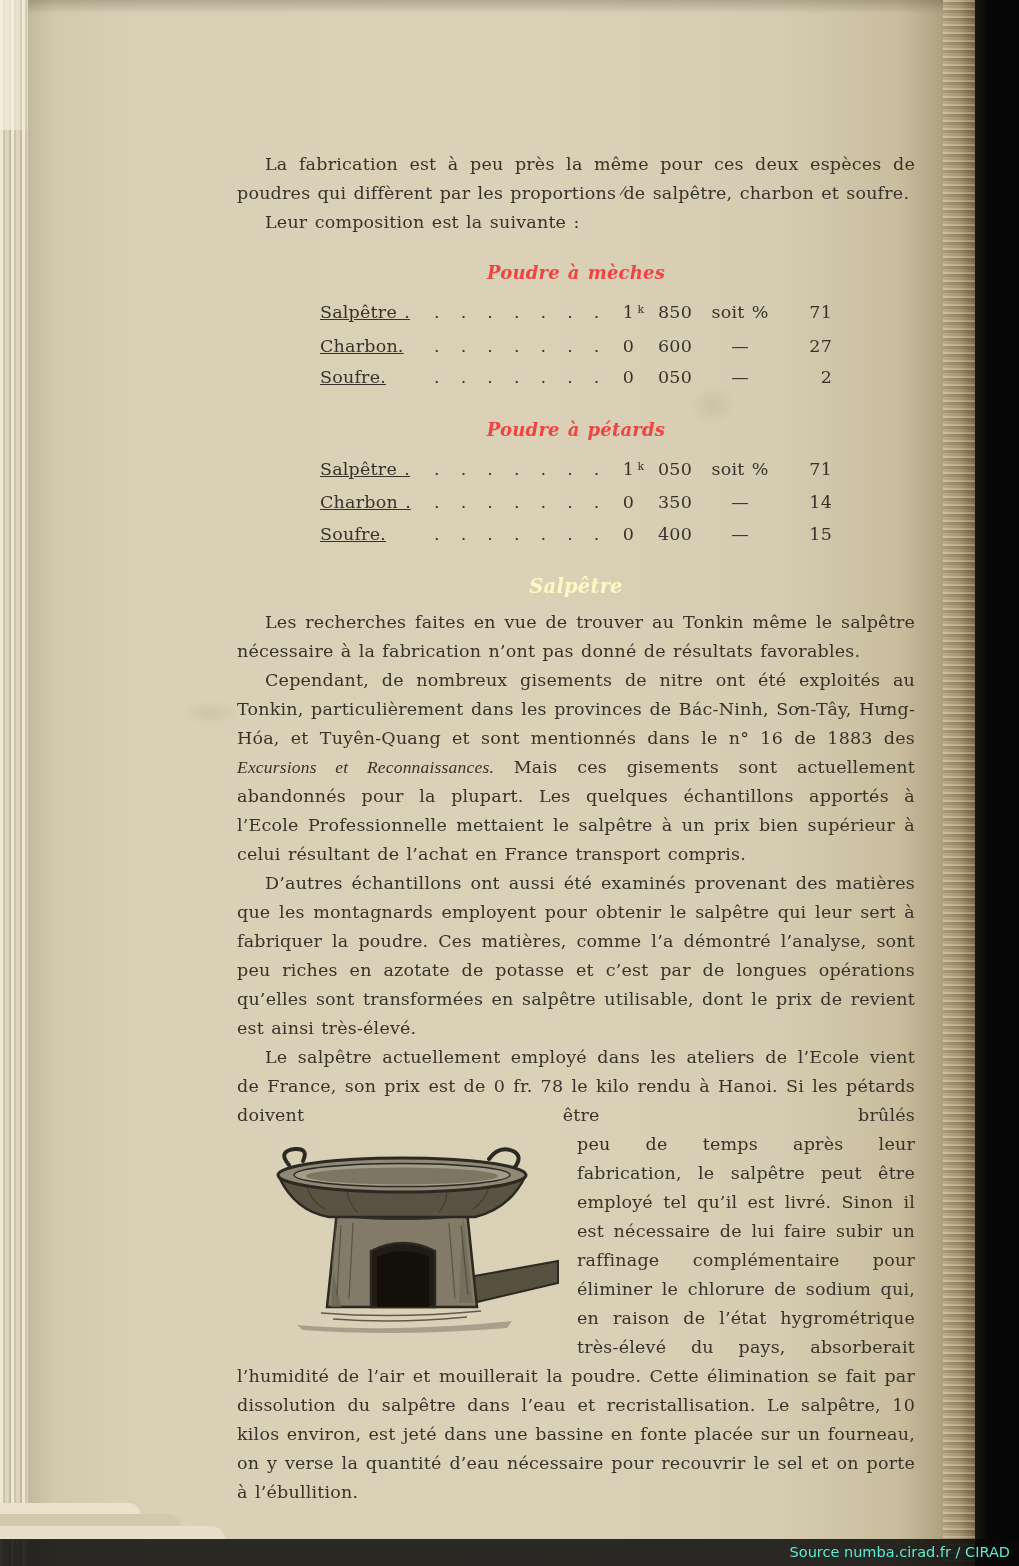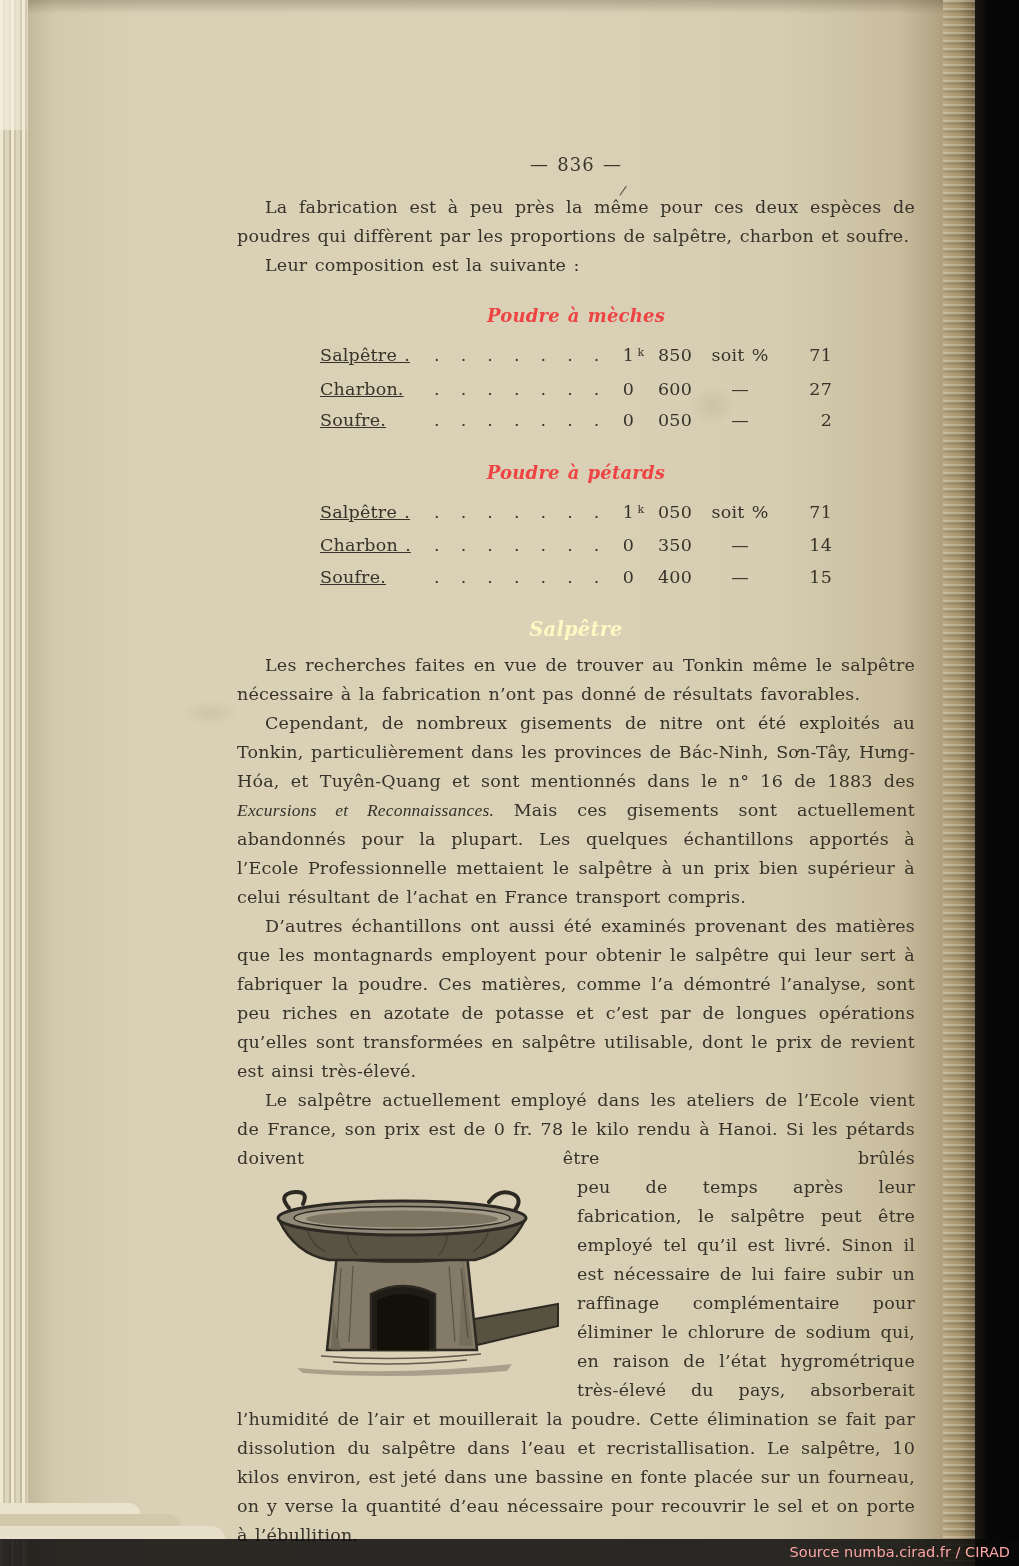--- a/index.html
+++ b/index.html
@@ -102,21 +102,21 @@
 
   .figure{
     float:left;width:322px;height:206px;margin:5px 18px 8px 0;
   }
   .figwrap::after{content:"";display:block;clear:both;}
 
   
   .source-bar{
     position:absolute;left:0;right:0;bottom:0;height:27px;
     background:rgba(8,8,8,.84);
-    color:#fca5a5;font-family:"DejaVu Sans", sans-serif;
+    color:#5eead4;font-family:"DejaVu Sans", sans-serif;
     font-size:14.5px;line-height:27px;text-align:right;
     padding-right:9px;box-sizing:border-box;
   }
 </style>
 </head>
 <body>
 
 <div class="scan">
 
   <div class="stack-left"></div>
@@ -130,21 +130,20 @@
 
   <div class="corner-strip c1"></div>
   <div class="corner-strip c2"></div>
   <div class="corner-strip c3"></div>
 
   <div class="stain stain1"></div>
   <div class="stain stain2"></div>
 
   <div class="content">
 
-    <div class="page-number">— 836 —</div>
     <div class="pen-mark">∕</div>
 
     <p class="para">La fabrication est à peu près la même pour ces deux espèces de poudres qui diffèrent par les proportions de salpêtre, charbon et soufre.</p>
     <p class="para">Leur composition est la suivante :</p>
 
     <div class="tbl-title">Poudre à mèches</div>
     <div class="tbl">
       <div class="trow">
         <span class="t-label">Salpêtre .</span>
         <span class="t-dots">. . . . . . . . .</span>

